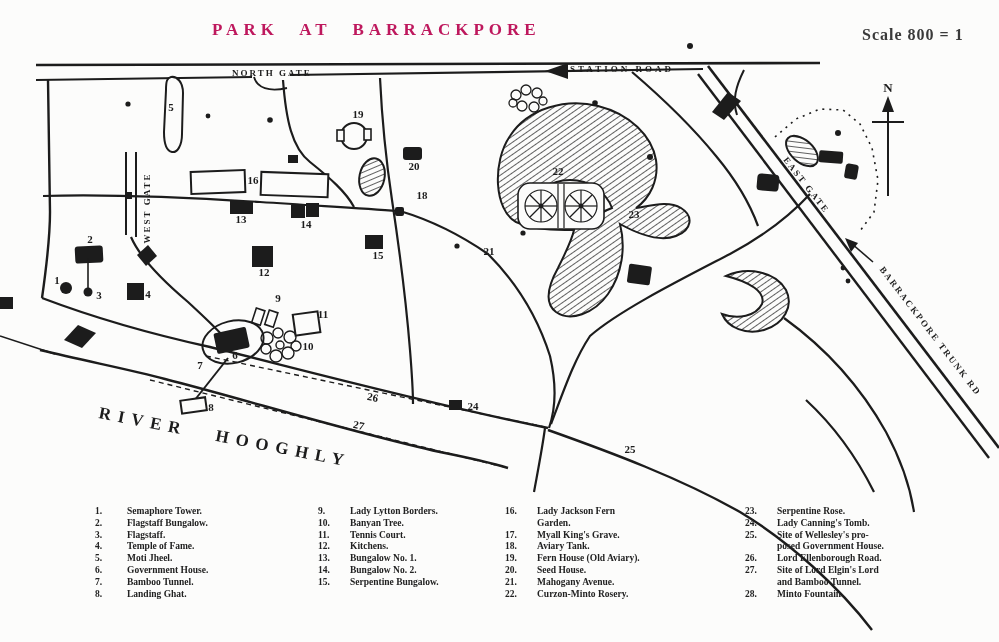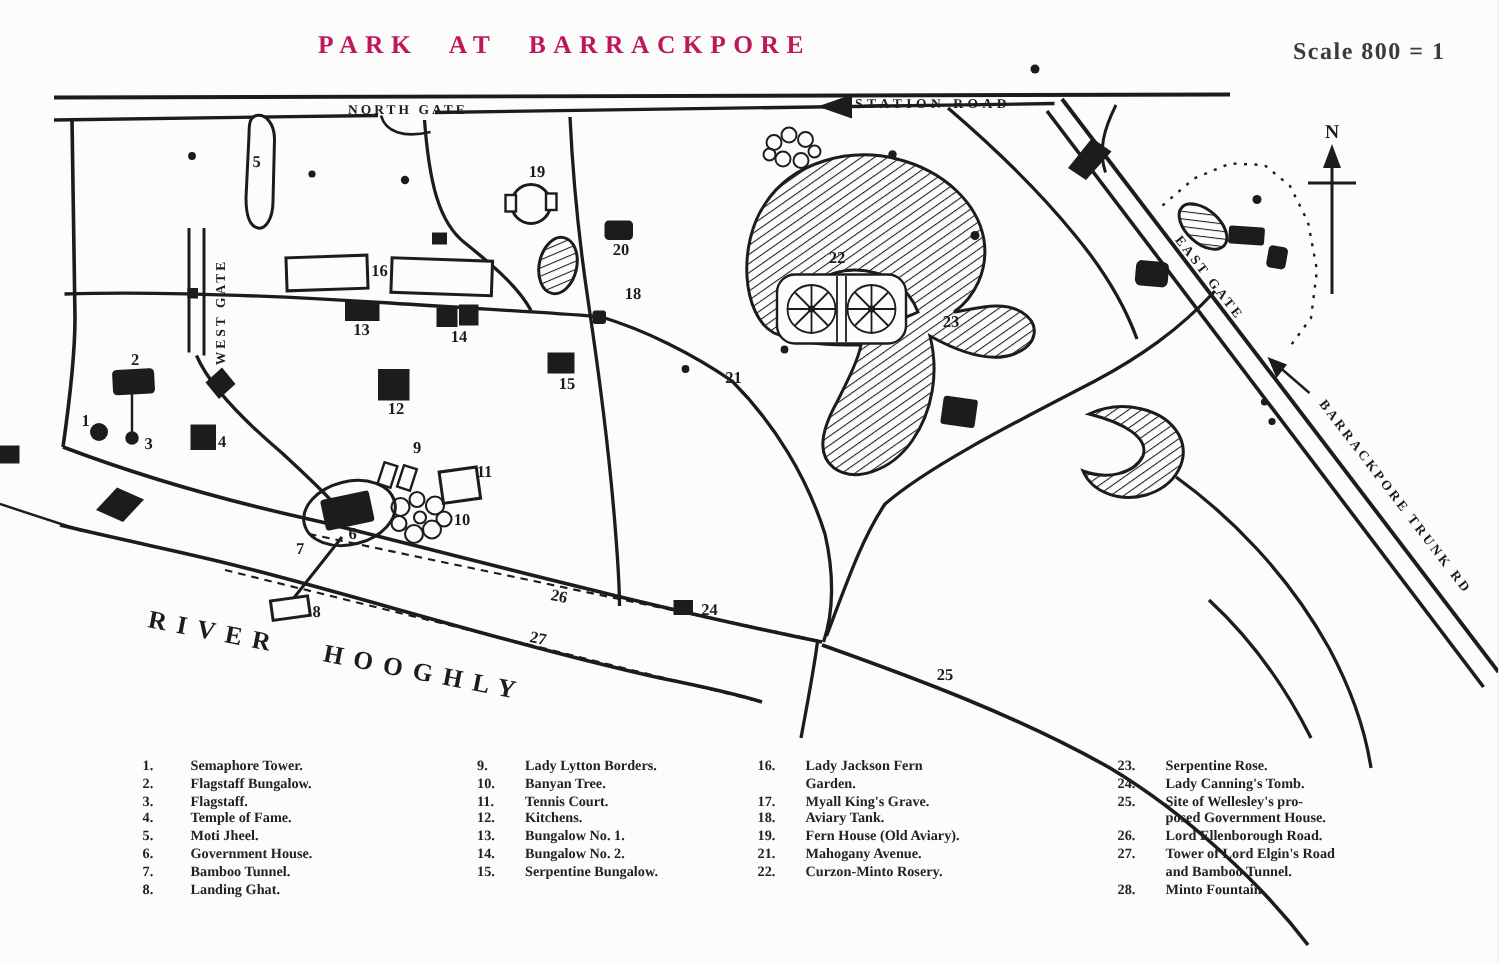--- a/index.html
+++ b/index.html
@@ -324,20 +324,24 @@
         </div>
         <div class="li">
           <span class="num">18.</span>
           <span class="txt">Aviary Tank.</span>
         </div>
         <div class="li">
           <span class="num">19.</span>
           <span class="txt">Fern House (Old Aviary).</span>
         </div>
         <div class="li">
+          <span class="num">20.</span>
+          <span class="txt">Seed House.</span>
+        </div>
+        <div class="li">
           <span class="num">21.</span>
           <span class="txt">Mahogany Avenue.</span>
         </div>
         <div class="li">
           <span class="num">22.</span>
           <span class="txt">Curzon-Minto Rosery.</span>
         </div>
       </div>
     <div class="legend-col lc3">
         <div class="li">
@@ -352,21 +356,21 @@
           <span class="num">25.</span>
           <span class="txt">Site  of  Wellesley's  pro-
 posed Government House.</span>
         </div>
         <div class="li">
           <span class="num">26.</span>
           <span class="txt">Lord Ellenborough Road.</span>
         </div>
         <div class="li">
           <span class="num">27.</span>
-          <span class="txt">Tower  of  Lord  Elgin's  Road
+          <span class="txt">Site  of  Lord  Elgin's  Lord
 and Bamboo Tunnel.</span>
         </div>
         <div class="li">
           <span class="num">28.</span>
           <span class="txt">Minto Fountain.</span>
         </div>
       </div>
   </div>
 
 </div>

